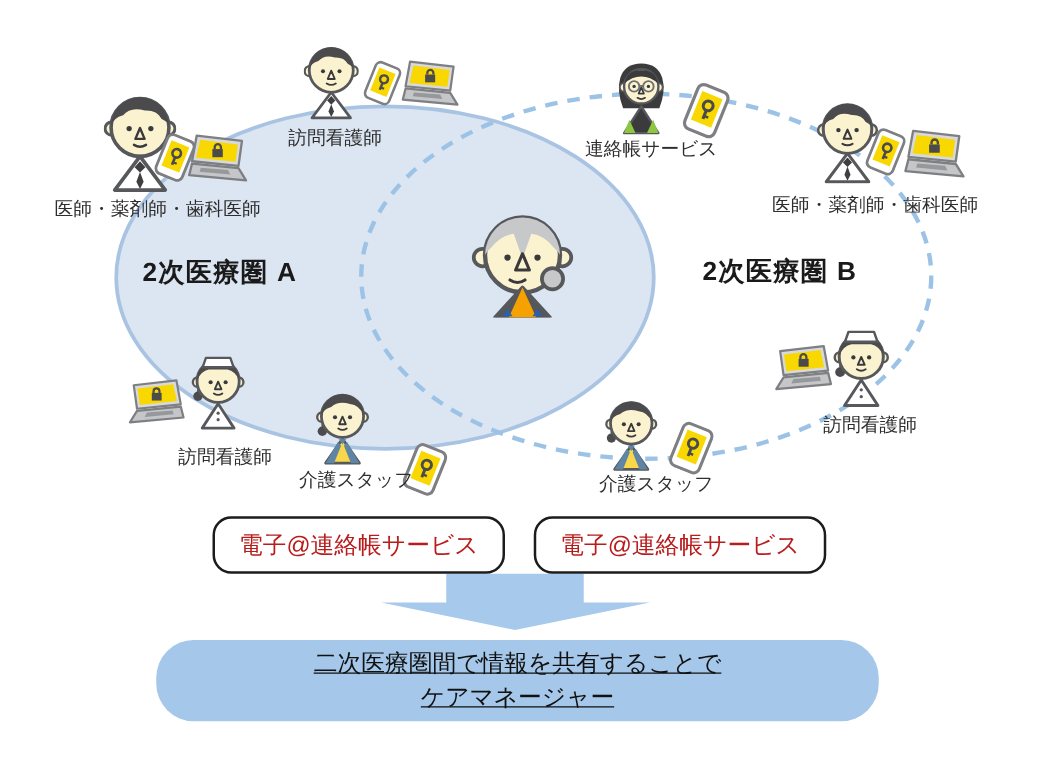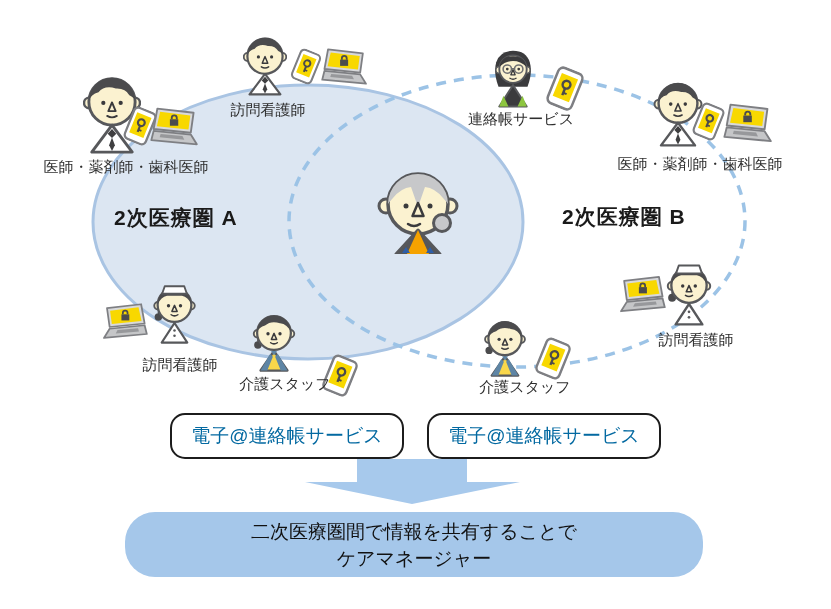--- a/index.html
+++ b/index.html
@@ -17,27 +17,27 @@
     transform:translateX(-50%);
   }
   .figure{position:absolute;}
   .device{position:absolute;}
   .rot{transform:rotate(22deg);}
   .flip{transform:scaleX(-1);}
   .service-box{
     position:absolute;width:230px;height:42px;background:#fff;
     border:2px solid #1c1c1c;border-radius:15px;
     display:flex;align-items:center;justify-content:center;
-    font-size:19px;color:#0369a1;
+    font-size:19px;color:#b91c1c;
   }
   .conclusion{
     position:absolute;left:125px;top:512px;width:578px;height:65px;
     border-radius:30px;display:flex;flex-direction:column;
     align-items:center;justify-content:center;
-    font-size:19px;line-height:27px;color:#111;text-align:center;
+    font-size:19px;line-height:27px;color:#111;text-align:center;text-decoration:underline;
   }
 </style>
 </head>
 <body>
 
 <svg width="0" height="0" style="position:absolute" aria-hidden="true">
   <defs>
     <g id="person-doctor">
       <circle cx="6.5" cy="31" r="5.5" fill="#FBF2D0" stroke="#57585B" stroke-width="2.5"></circle>
       <circle cx="53.5" cy="31" r="5.5" fill="#FBF2D0" stroke="#57585B" stroke-width="2.5"></circle>

